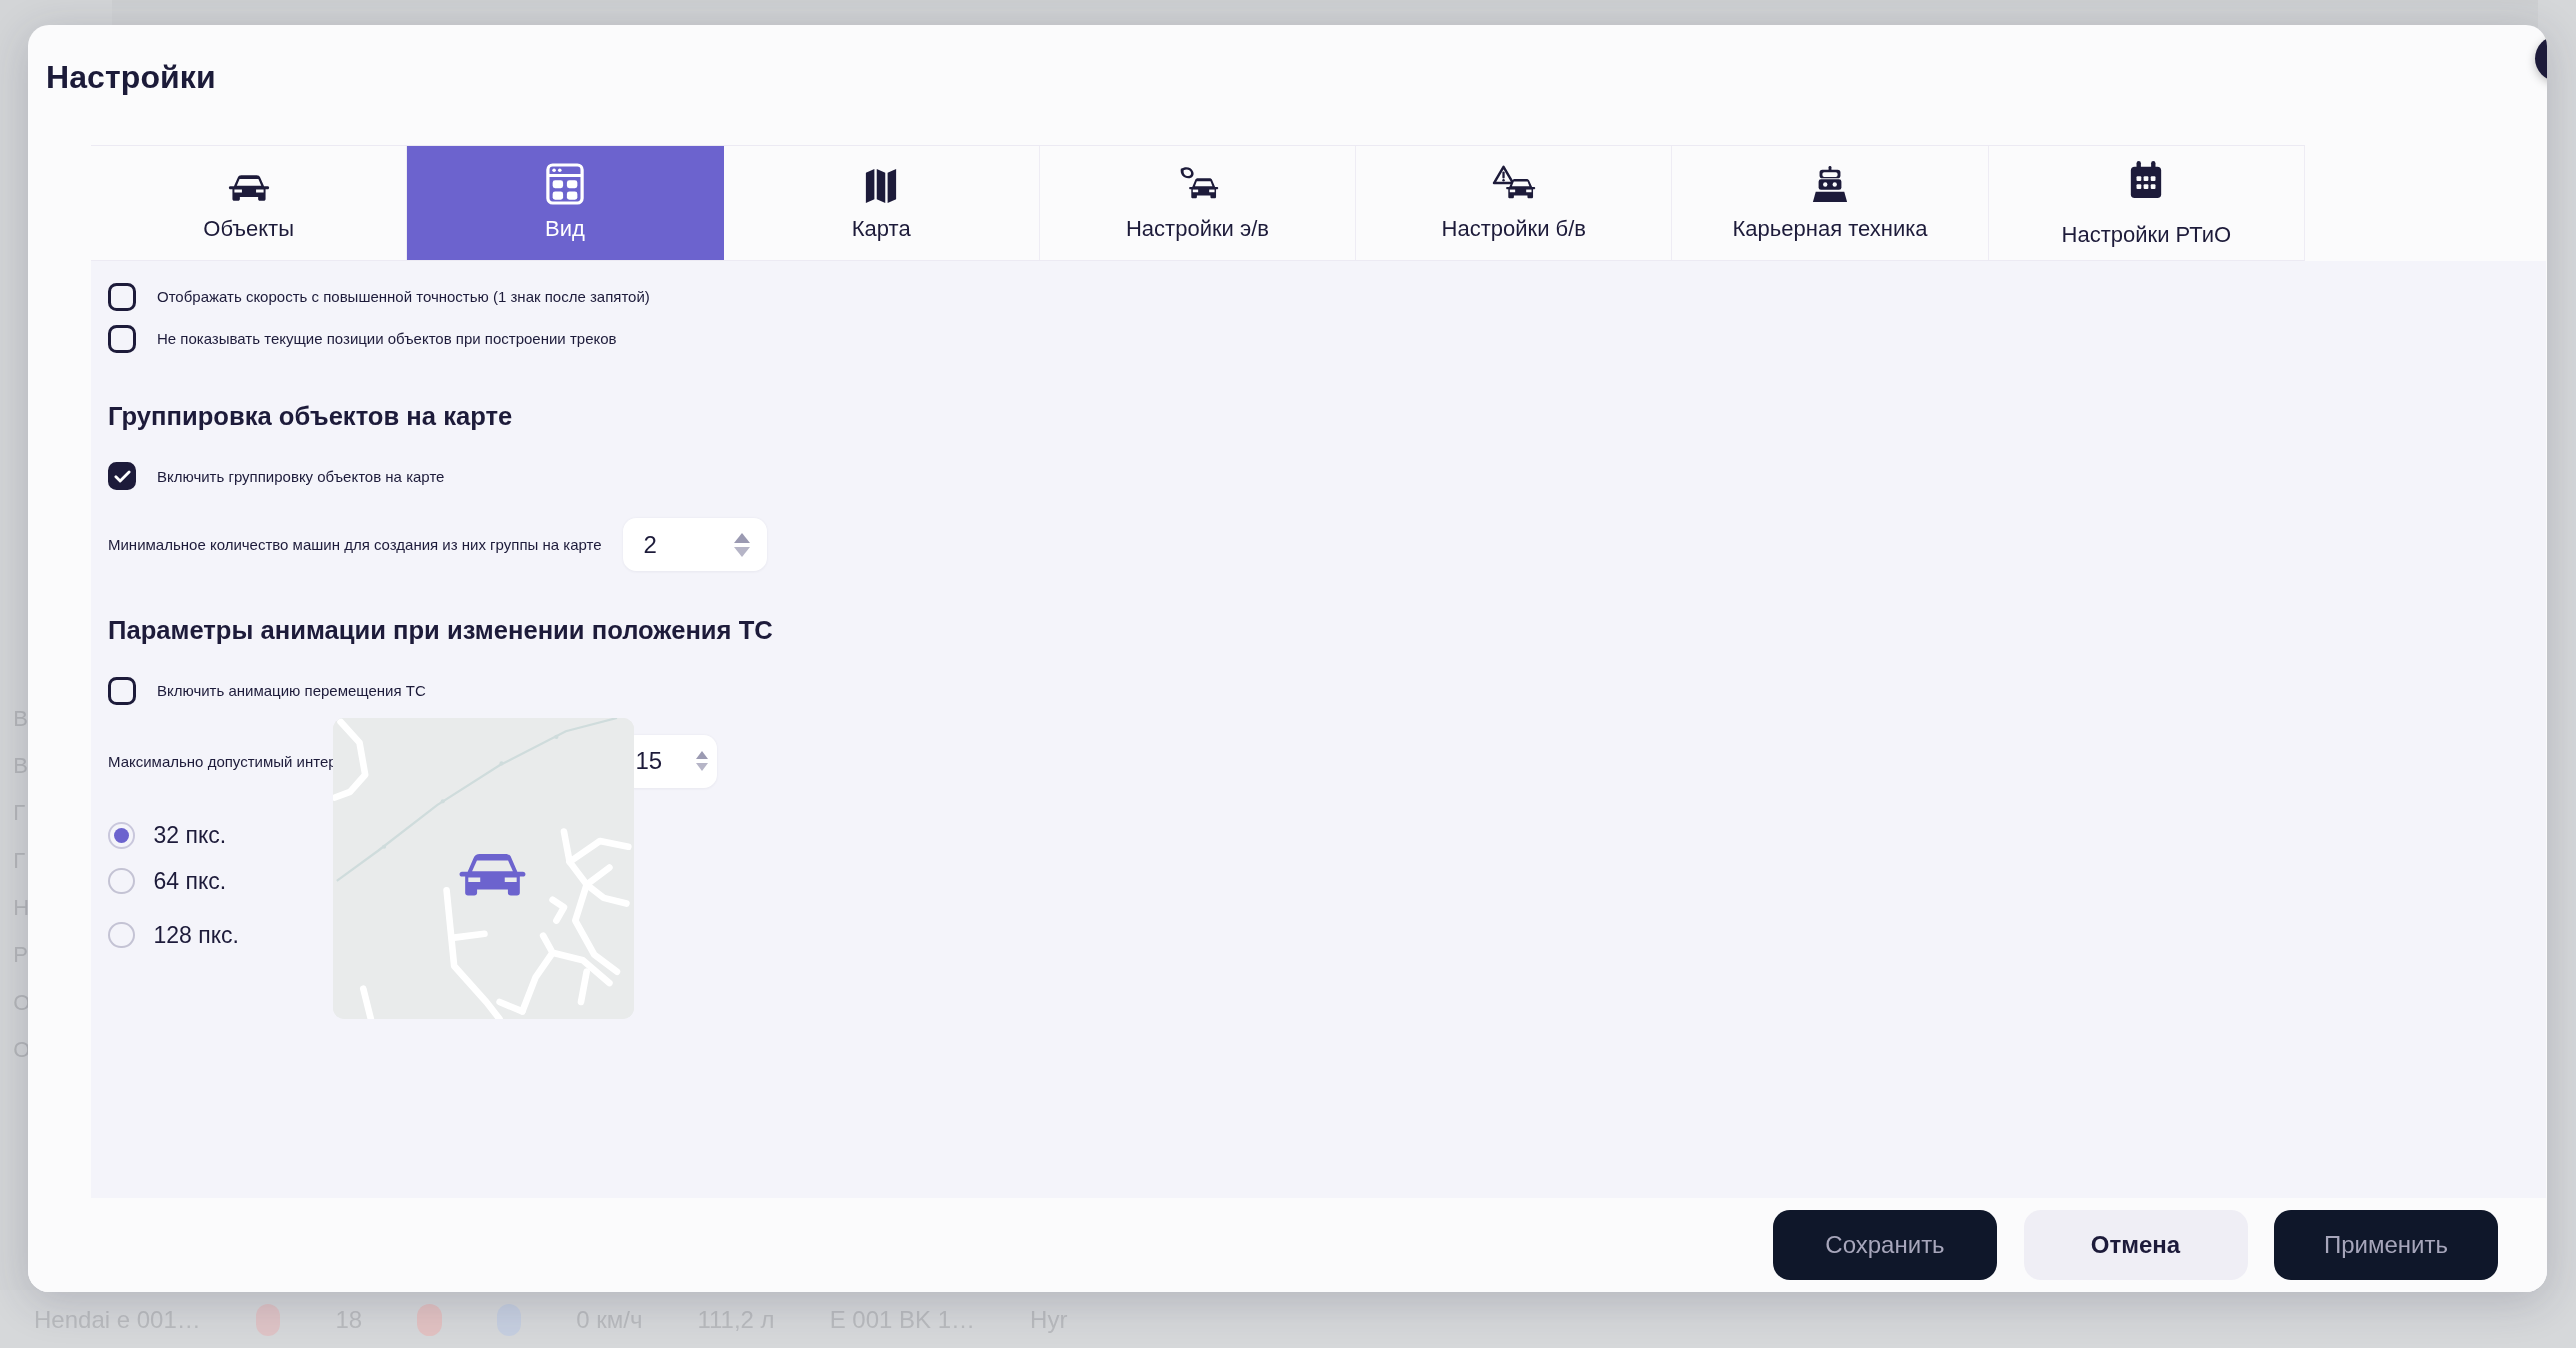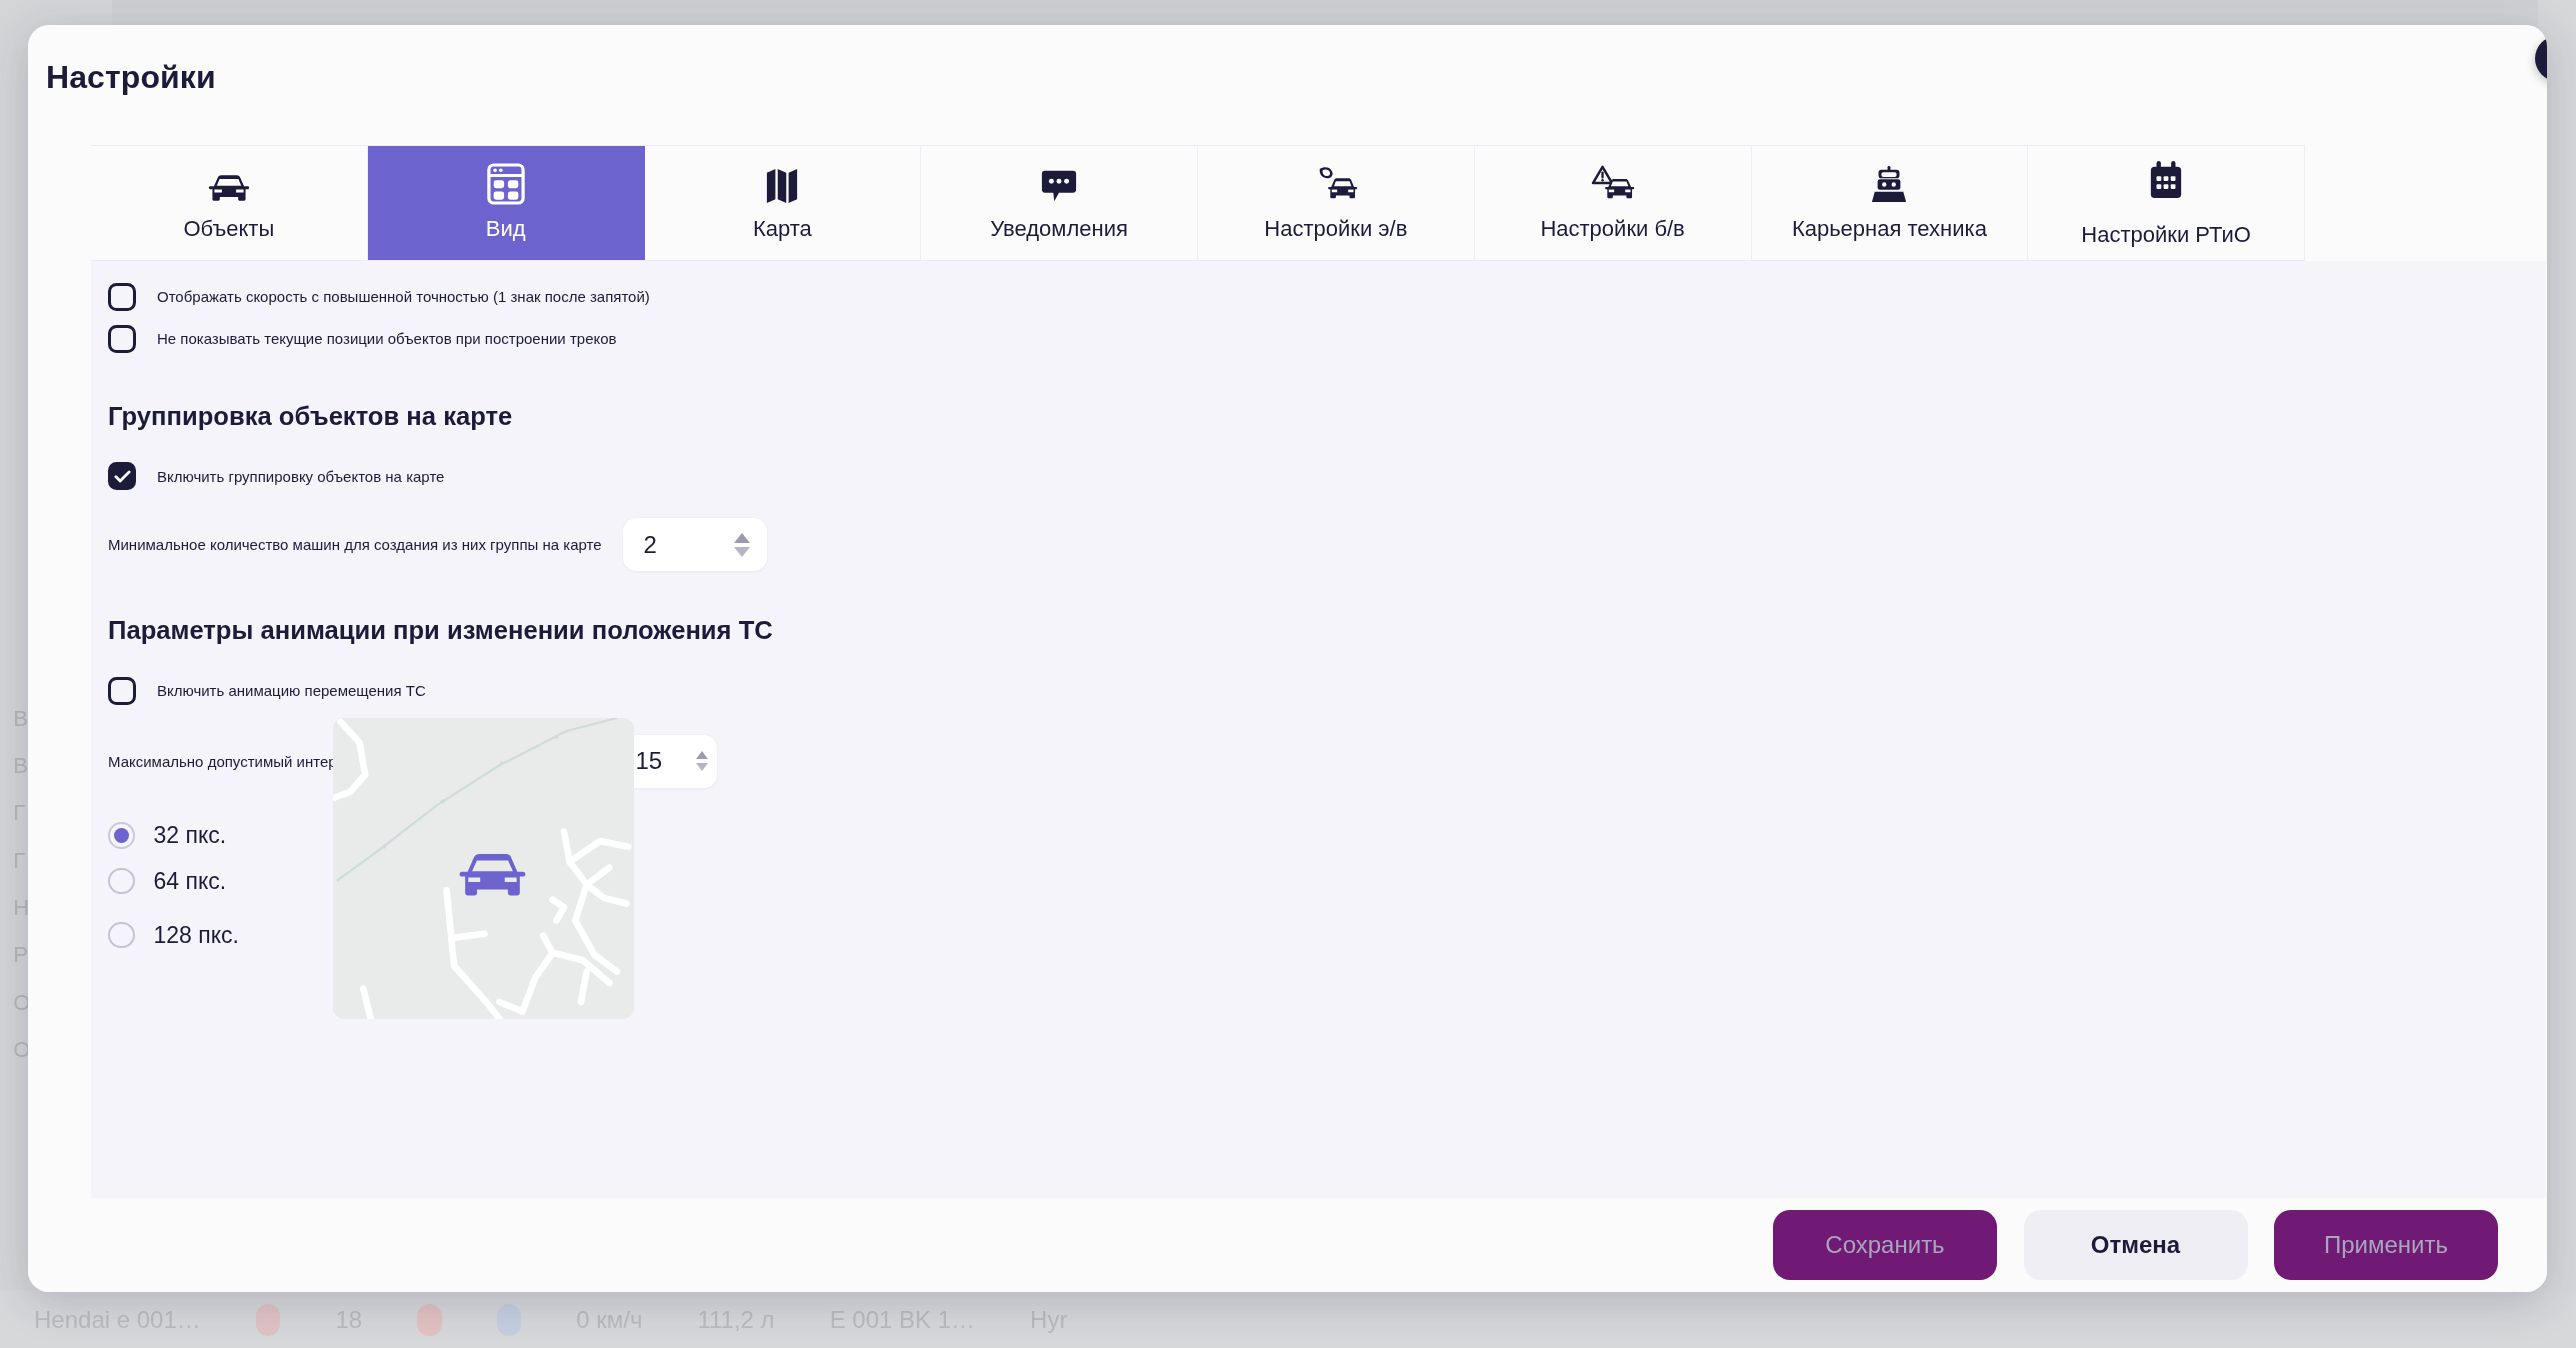--- a/index.html
+++ b/index.html
@@ -158,21 +158,21 @@
     display: flex; align-items: center; justify-content: flex-end;
     gap: 26.5px; padding-right: 49px;
     background: #fbfbfc;
   }
   .btn {
     height: 70px; min-width: 224px; border-radius: 17px;
     display: flex; align-items: center; justify-content: center;
     font-size: 24px; cursor: pointer; border: none;
     font-family: "Liberation Sans", sans-serif;
   }
-  .btn-disabled { background: #701a75; color: #a7a6bb; }
+  .btn-disabled { background: #0f172a; color: #a7a6bb; }
   .btn-primary { background: #efeef5; color: #1d1b3a; font-weight: 700; }
 </style>
 </head>
 <body>
 
 <div id="bg-layer"></div>
 <div id="bg-sidebar-col">
   <div class="bg-side-text" style="top:706px">В</div>
   <div class="bg-side-text" style="top:753px">В</div>
   <div class="bg-side-text" style="top:800px">Г</div>
@@ -239,31 +239,20 @@
       <span class="tab-icon">
         <svg width="34" height="38" viewBox="0 0 36 40" fill="#1d1b3a">
           <path d="M2 6 L11 2 L11 34 L2 38 Z"></path>
           <path d="M13.5 2 L22.5 6 L22.5 38 L13.5 34 Z"></path>
           <path d="M25 6 L34 2 L34 34 L25 38 Z"></path>
         </svg>
       </span>
       <span class="tab-label">Карта</span>
     </div>
 
-    <div class="tab">
-      <span class="tab-icon">
-        <svg width="38" height="38" viewBox="0 0 40 40" fill="#1d1b3a">
-          <path d="M5 4 L35 4 C36.7 4 38 5.3 38 7 L38 24 C38 25.7 36.7 27 35 27 L20 27 L15 36 L14 27 L5 27 C3.3 27 2 25.7 2 24 L2 7 C2 5.3 3.3 4 5 4 Z"></path>
-          <circle cx="12" cy="15" r="2.6" fill="#fbfbfc"></circle>
-          <circle cx="20" cy="15" r="2.6" fill="#fbfbfc"></circle>
-          <circle cx="28" cy="15" r="2.6" fill="#fbfbfc"></circle>
-        </svg>
-      </span>
-      <span class="tab-label">Уведомления</span>
-    </div>
 
     <div class="tab">
       <span class="tab-icon">
         <svg width="44" height="40" viewBox="0 0 46 42" fill="#1d1b3a">
           <path d="M6 4 C11 1 17 2 19 7 C20.5 10.5 18 14 14 14 C9 14 5 10 6 4 Z"></path>
           <path d="M9 5.5 C12 4 15.5 4.6 16.6 7.6 C17.4 9.7 16 11.6 13.7 11.6 C10.7 11.6 8.4 9.2 9 5.5 Z" fill="#fbfbfc"></path>
           <path d="M18 23 L21 16 C21.5 14.7 22.6 14 24 14 L36 14 C37.4 14 38.5 14.7 39 16 L42 23 L44 23 C44.8 23 45.3 23.5 45.3 24.2 C45.3 24.9 44.8 25.5 44 25.5 L43 25.5 L43 33.5 C43 34.4 42.4 35 41.5 35 L38.6 35 C37.7 35 37.1 34.4 37.1 33.5 L37.1 32 L22.9 32 L22.9 33.5 C22.9 34.4 22.3 35 21.4 35 L18.5 35 C17.6 35 17 34.4 17 33.5 L17 25.5 L16 25.5 C15.2 25.5 14.7 24.9 14.7 24.2 C14.7 23.5 15.2 23 16 23 Z"></path>
           <path d="M22.8 17 L37.2 17 L39.2 22.4 L20.8 22.4 Z" fill="#fbfbfc"></path>
           <rect x="18.6" y="25.8" width="5.6" height="2.8" fill="#fbfbfc"></rect>
           <rect x="35.8" y="25.8" width="5.6" height="2.8" fill="#fbfbfc"></rect>

